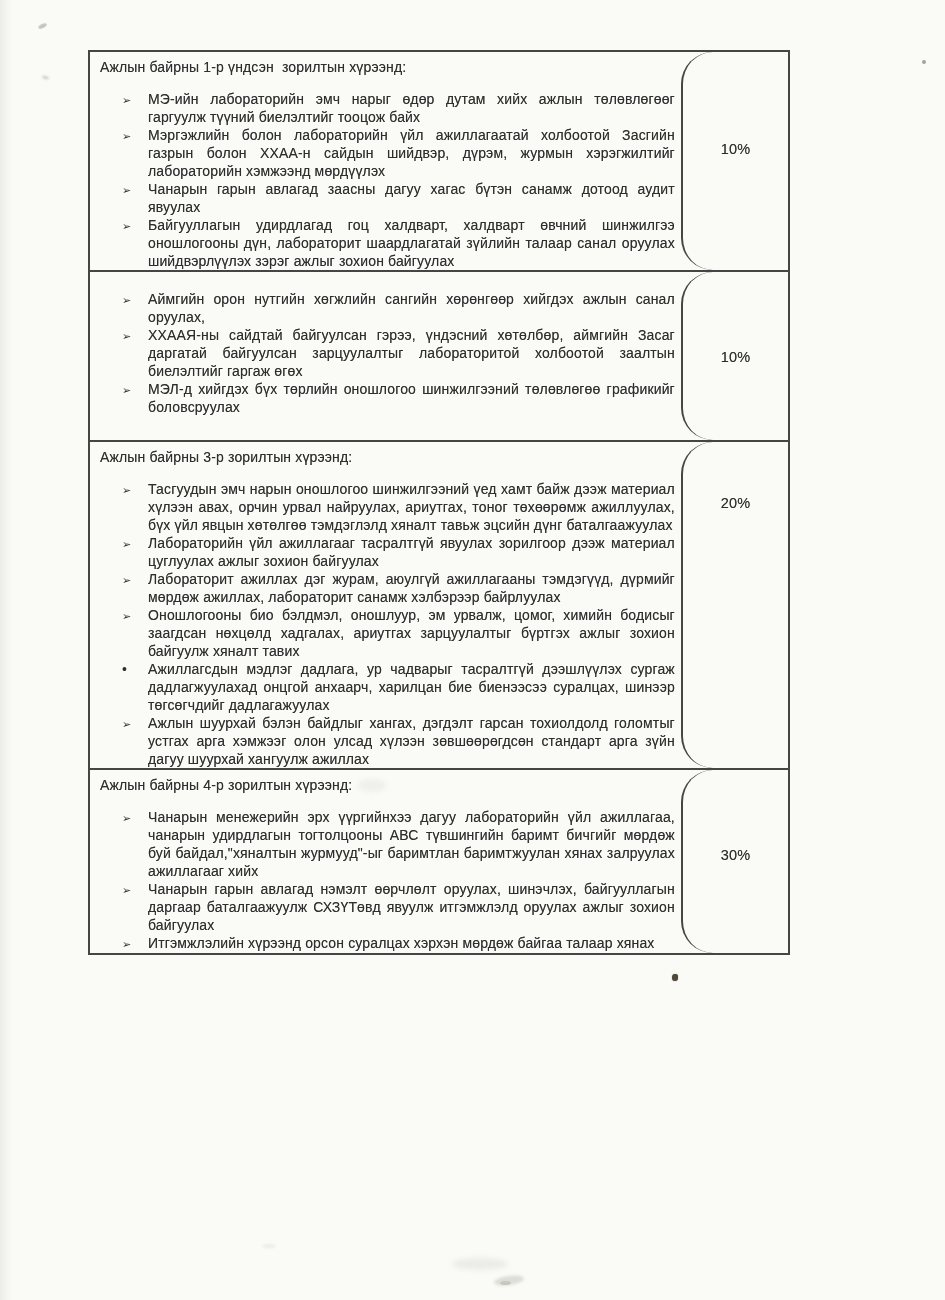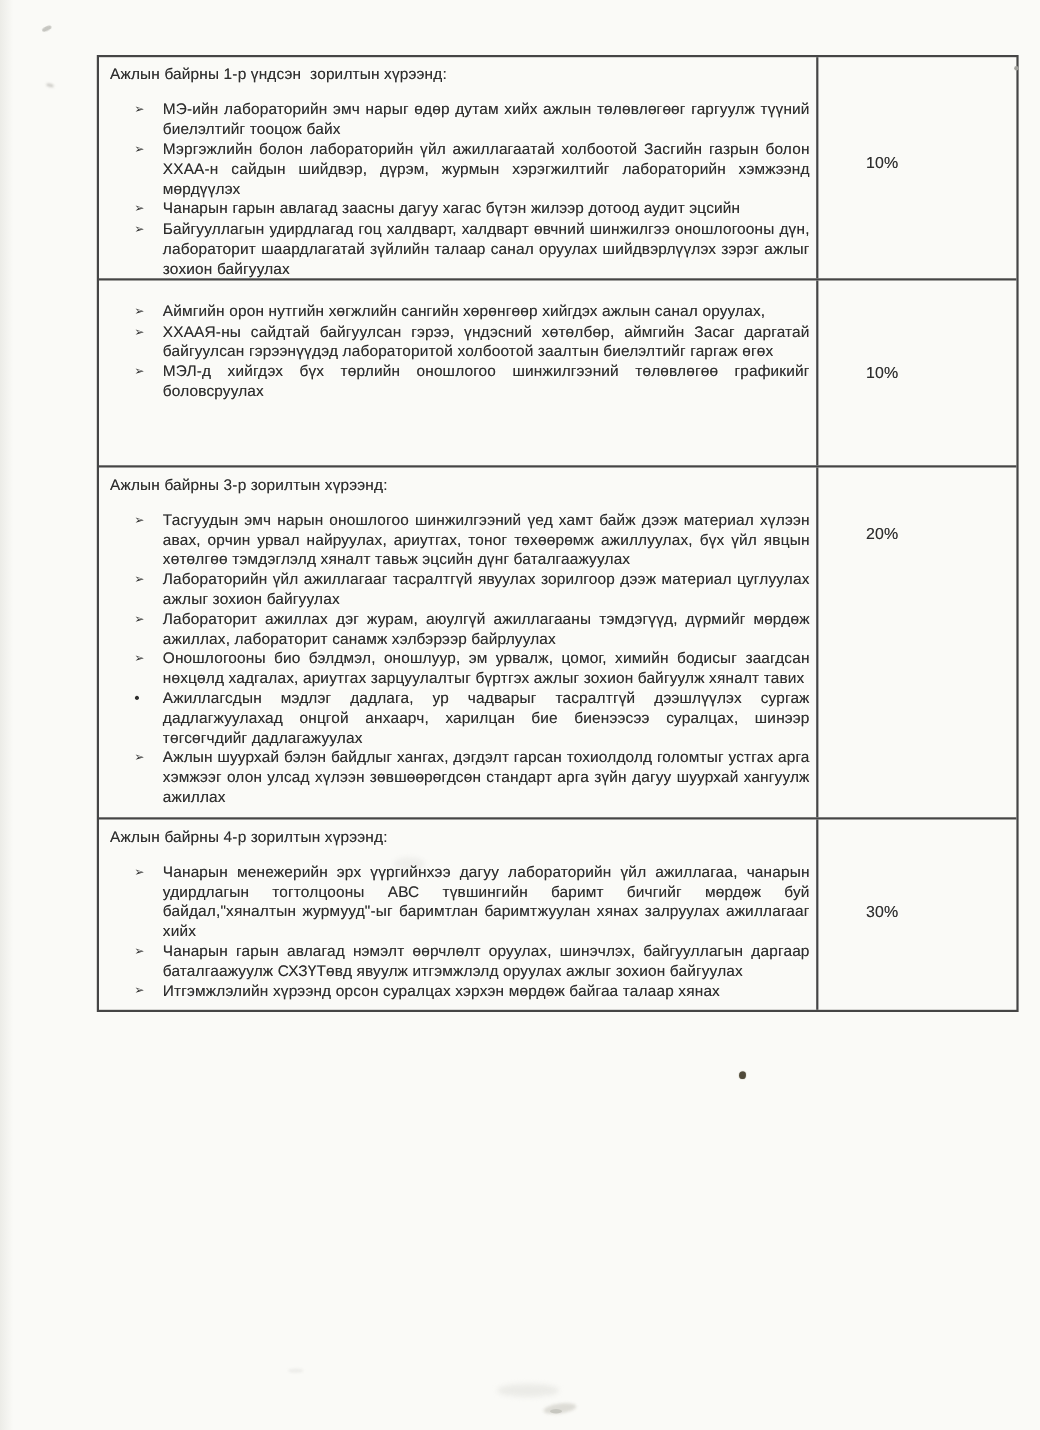--- a/index.html
+++ b/index.html
@@ -22,21 +22,21 @@
     width: 12px; height: 100%;
     background: linear-gradient(90deg, rgba(224,224,218,0.55), rgba(224,224,218,0));
     pointer-events: none;
   }
 
   
   .doc-table {
     position: absolute;
     left: 88px;
     top: 50px;
-    width: 838px;
+    width: 702px;
     border: 2px solid #454545;
     box-sizing: border-box;
     z-index: 2;
     background: transparent;
   }
   .row {
     display: flex;
     border-bottom: 2px solid #454545;
   }
   .row:last-child { border-bottom: none; }
@@ -86,20 +86,21 @@
     width: 118px;
     box-sizing: border-box;
     border-left: 2px solid #454545;
     display: flex;
     justify-content: center;
     align-items: flex-start;
     font-size: 14.5px;
     line-height: 18px;
     letter-spacing: 0.2px;
     text-shadow: 0 0 0.4px rgba(46,46,46,0.55);
+    border-radius: 32px;
   }
   .row.r1 .cell.pct { padding-top: 88px; }
   .row.r2 .cell.pct { padding-top: 76px; }
   .row.r3 .cell.pct { padding-top: 52px; text-align: center; }
   .row.r4 .cell.pct { padding-top: 76px; }
 
   
   .artifact { position: absolute; pointer-events: none; }
   .speck-a  { left: 672px; top: 974px;  width: 6px;  height: 7px; background: #4f4939; border-radius: 50% 40% 50% 50%; box-shadow: 0 0 1px #6b6450; z-index: 3; }
   .speck-b  { left: 922px; top: 60px;   width: 4px;  height: 4px; background: #a3a39e; border-radius: 50%; z-index: 3; }
@@ -136,21 +137,21 @@
     <span class="btxt">МЭ-ийн лабораторийн эмч нарыг өдөр дутам хийх ажлын төлөвлөгөөг  гаргуулж түүний биелэлтийг тооцож байх</span>
   </li>
 
   <li class="bullet">
     <span class="marker">➢</span>
     <span class="btxt">Мэргэжлийн  болон лабораторийн үйл ажиллагаатай холбоотой Засгийн газрын болон ХХАА-н сайдын шийдвэр, дүрэм, журмын  хэрэгжилтийг лабораторийн хэмжээнд мөрдүүлэх</span>
   </li>
 
   <li class="bullet">
     <span class="marker">➢</span>
-    <span class="btxt">Чанарын гарын авлагад заасны дагуу хагас бүтэн жилээр дотоод аудит эцсийн</span>
+    <span class="btxt">Чанарын гарын авлагад заасны дагуу хагас бүтэн санамж дотоод аудит явуулах</span>
   </li>
 
   <li class="bullet">
     <span class="marker">➢</span>
     <span class="btxt">Байгууллагын удирдлагад гоц халдварт, халдварт өвчний шинжилгээ оношлогооны  дүн, лабораторит шаардлагатай зүйлийн талаар санал оруулах шийдвэрлүүлэх зэрэг ажлыг зохион байгуулах</span>
   </li>
 </ul>
     </div>
     <div class="cell pct">
       <span class="pct-text">10%</span>
@@ -160,21 +161,21 @@
   <div class="row r2">
     <div class="cell main">
       <ul class="bullets">
   <li class="bullet">
     <span class="marker">➢</span>
     <span class="btxt">Аймгийн орон нутгийн хөгжлийн сангийн  хөрөнгөөр хийгдэх ажлын санал оруулах,</span>
   </li>
 
   <li class="bullet">
     <span class="marker">➢</span>
-    <span class="btxt">ХХААЯ-ны сайдтай байгуулсан гэрээ, үндэсний хөтөлбөр, аймгийн  Засаг даргатай байгуулсан гэрээнүүдэд  лабораторитой холбоотой  заалтын биелэлтийг гаргаж өгөх</span>
+    <span class="btxt">ХХААЯ-ны сайдтай байгуулсан гэрээ, үндэсний хөтөлбөр, аймгийн  Засаг даргатай байгуулсан зарцуулалтыг  лабораторитой холбоотой  заалтын биелэлтийг гаргаж өгөх</span>
   </li>
 
   <li class="bullet">
     <span class="marker">➢</span>
     <span class="btxt">МЭЛ-д хийгдэх бүх төрлийн оношлогоо шинжилгээний төлөвлөгөө графикийг боловсруулах</span>
   </li>
 </ul>
     </div>
     <div class="cell pct">
       <span class="pct-text">10%</span>

